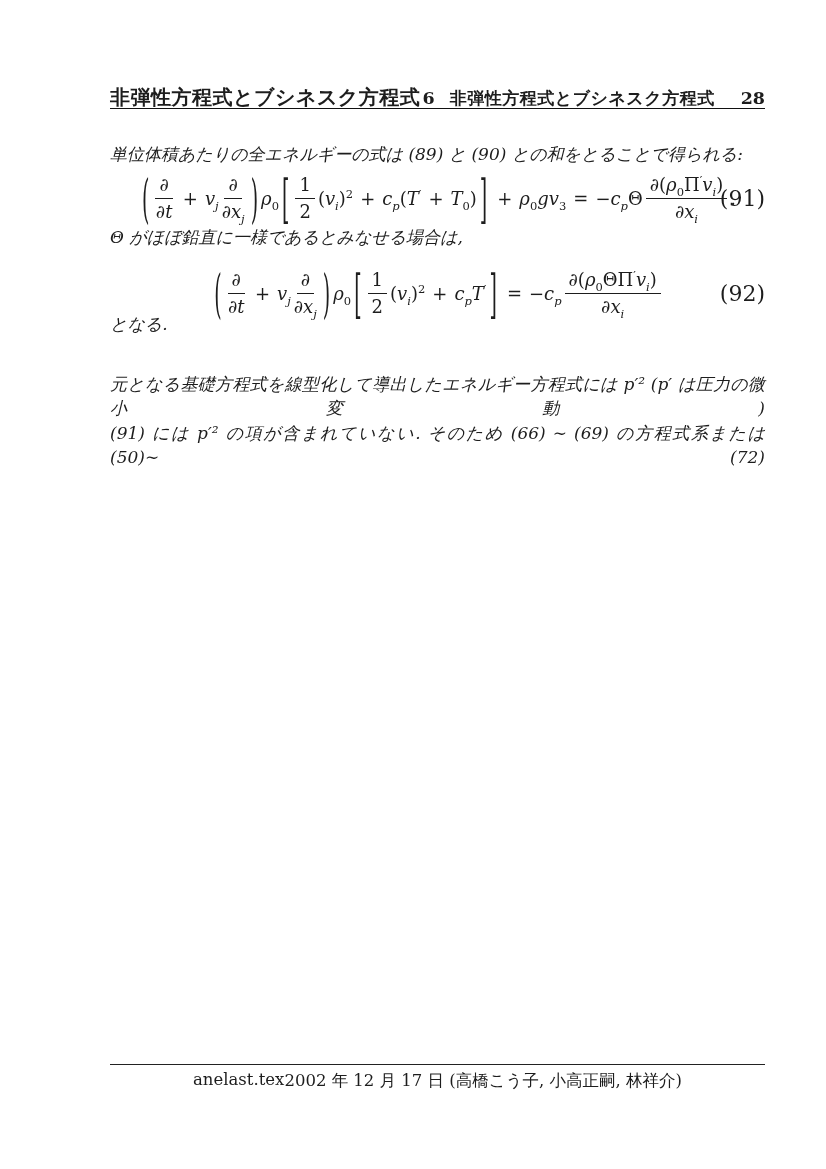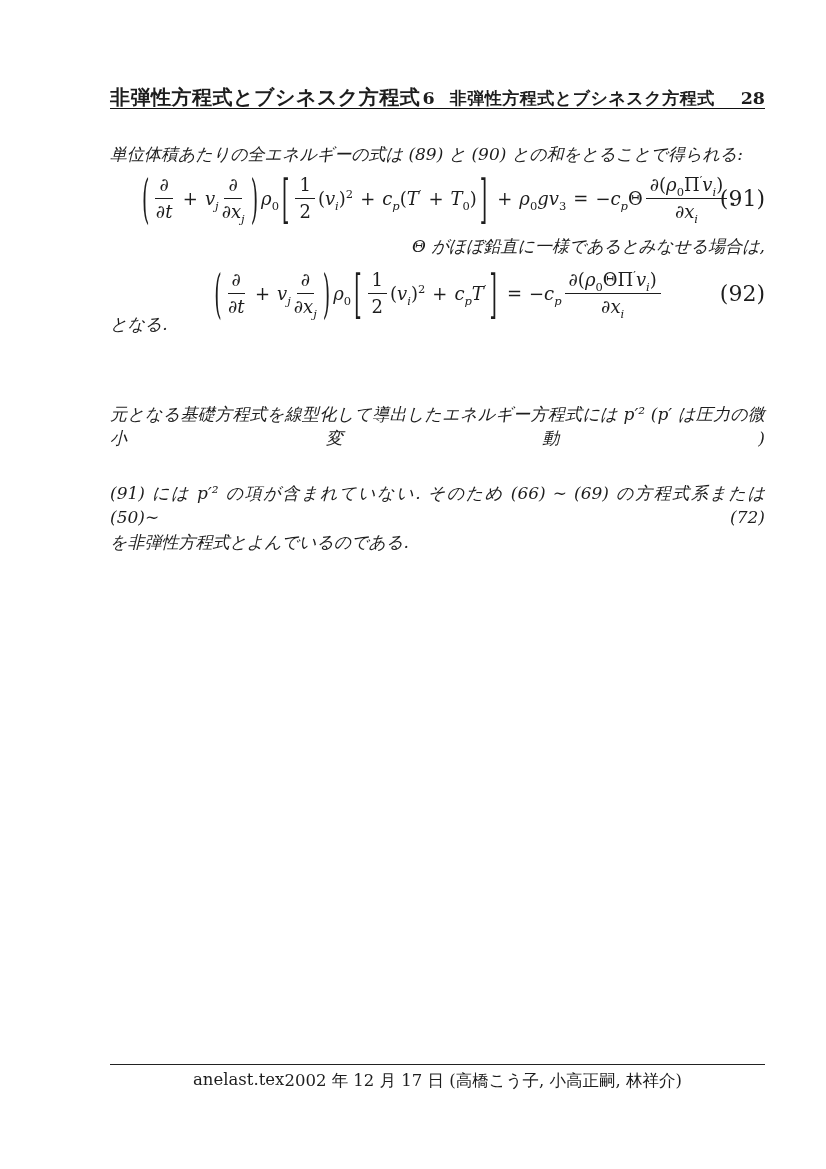--- a/index.html
+++ b/index.html
@@ -12,21 +12,21 @@
   
   .header{left:110px;width:655px;top:84px;display:flex;justify-content:space-between;align-items:baseline;}
   .header-left{font-family:"DejaVu Sans","Liberation Sans",sans-serif;font-weight:bold;font-size:20px;letter-spacing:0.5px;}
   .header-right{display:flex;align-items:baseline;}
   .sec-no{font-weight:bold;font-size:17.5px;margin-right:15px;}
   .sec-title{font-family:"DejaVu Sans","Liberation Sans",sans-serif;font-weight:bold;font-size:17px;letter-spacing:0.5px;}
   .page-no{font-weight:bold;font-size:17.5px;margin-left:26px;}
   .header-rule{left:110px;width:655px;top:108px;border-top:1.7px solid #111;height:0;}
   
   .para{left:110px;width:655px;font-size:17px;line-height:24.4px;font-style:italic;}
-  .fill{text-align:justify;text-align-last:justify;margin-top:30px;}
+  .fill{text-align:justify;text-align-last:justify;}
   
   .eq{left:110px;width:655px;display:flex;align-items:center;justify-content:center;font-size:18px;}
   .eq-body{display:inline-flex;align-items:center;}
   .eqno{position:absolute;right:0;top:50%;transform:translateY(-50%);font-size:22px;}
   .mtok{display:inline-block;white-space:nowrap;}
   .mi{font-style:italic;}
   .mt{font-style:normal;}
   .mo{margin:0 7px;}
   .mtok sub{font-size:11.5px;line-height:0;}
   .mtok sup{font-size:11.5px;line-height:0;}
@@ -105,21 +105,21 @@
       <span class="mtok"><span class="mt">Θ</span></span>
       <span class="mfrac">
         <span class="mnum"><span class="mtok"><span class="mt">∂(</span></span><span class="mtok"><span class="mi">ρ</span><sub class="mt">0</sub></span><span class="mtok"><span class="mt">Π</span><sup class="mt">′</sup></span><span class="mtok"><span class="mi">v</span><sub class="mi">i</sub></span><span class="mtok"><span class="mt">)</span></span></span>
         <span class="mden"><span class="mtok"><span class="mt">∂</span></span><span class="mtok"><span class="mi">x</span><sub class="mi">i</sub></span></span>
       </span>
       <span class="mtok"><span class="mt">.</span></span>
     </span>
   <span class="eqno">(91)</span>
 </div>
 
-<div class="abs para" style="top:234px;text-align:right;">Θ がほぼ鉛直に一様であるとみなせる場合は,</div>
+<div class="abs para" style="top:225px;">Θ がほぼ鉛直に一様であるとみなせる場合は,</div>
 
 <div class="abs eq" style="top:262px;height:62px;">
   <span class="eq-body">
       <span class="mfence">
         <span class="mdelim">(</span>
         <span class="mrow">
           <span class="mfrac">
             <span class="mnum"><span class="mtok"><span class="mt">∂</span></span></span>
             <span class="mden"><span class="mtok"><span class="mt">∂</span></span><span class="mtok"><span class="mi">t</span></span></span>
           </span>
@@ -158,20 +158,19 @@
       </span>
     </span>
   <span class="eqno">(92)</span>
 </div>
 
 <div class="abs para" style="top:312px;">となる.</div>
 
 <div class="abs para" style="top:372px;">
   <div class="fill">元となる基礎方程式を線型化して導出したエネルギー方程式には p′² (p′ は圧力の微小変動)</div>
   <div class="fill">(91) には p′² の項が含まれていない. そのため (66) ∼ (69) の方程式系または (50)∼ (72)</div>
-  <div>を非弾性方程式とよんでいるのである.</div>
 </div>
 
 <div class="abs footer-rule"></div>
 <div class="abs footer">
   <span>anelast.tex</span>
   <span>2002 年 12 月 17 日 (高橋こう子, 小高正嗣, 林祥介)</span>
 </div>
 
 </body></html>

